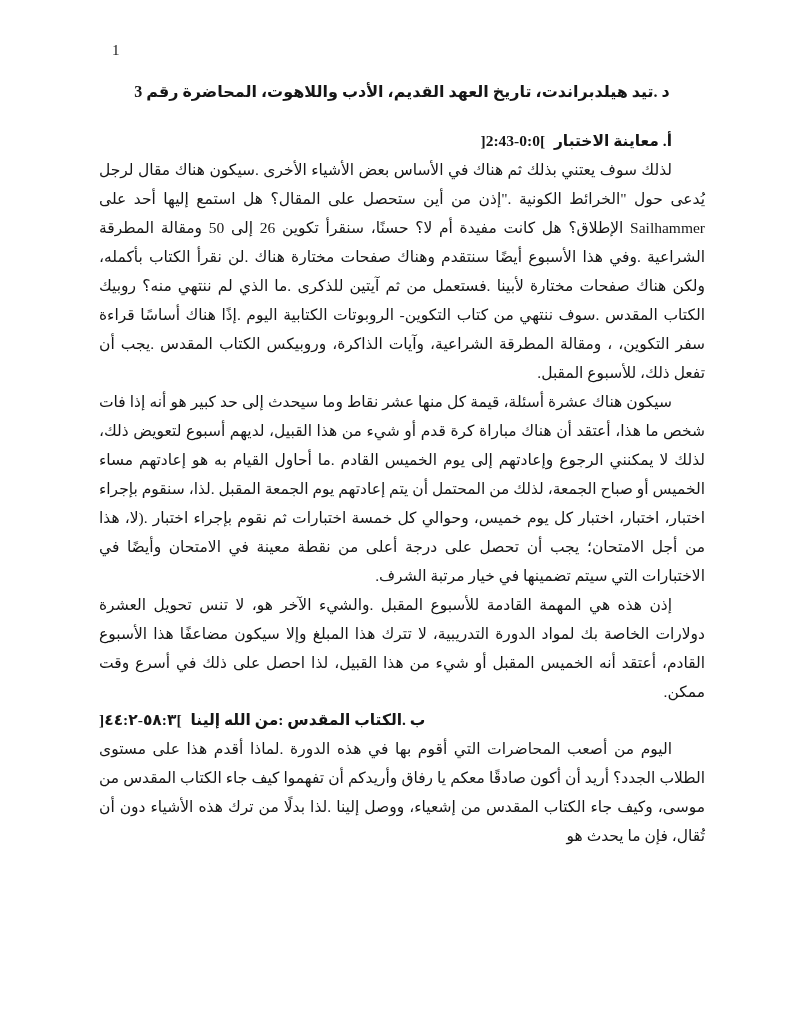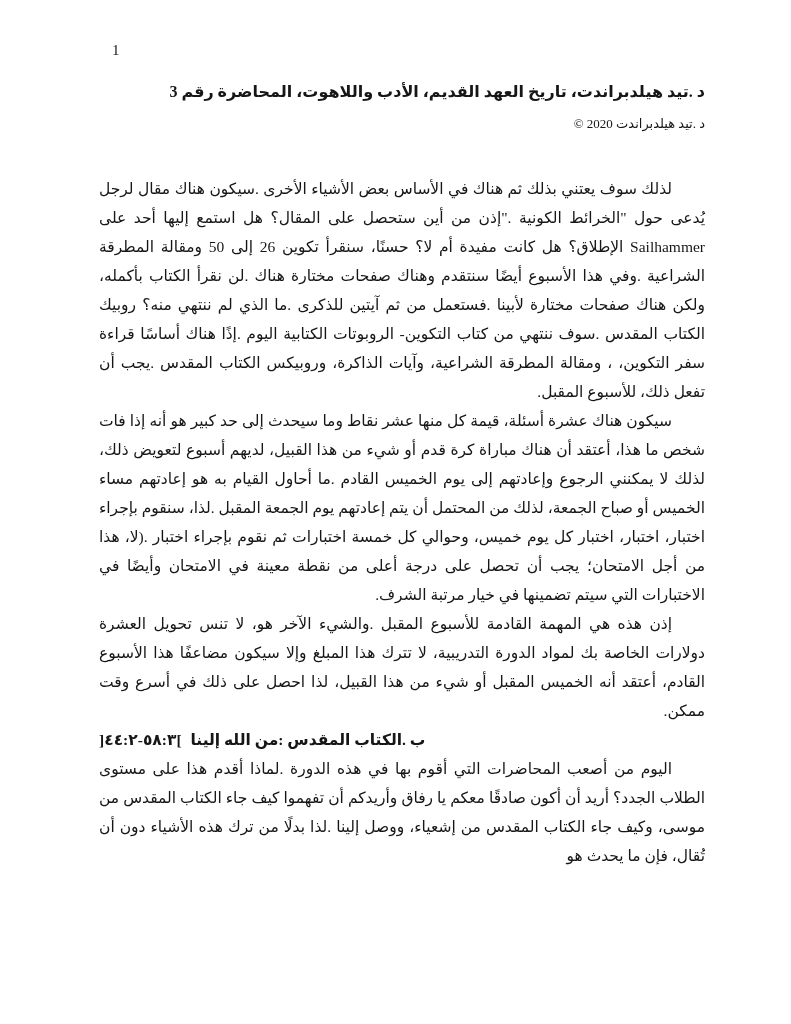--- a/index.html
+++ b/index.html
@@ -24,21 +24,22 @@
   }
   .content {
     position: absolute;
     top: 80px; right: 86px;
     width: 606px;
     direction: rtl;
   }
   .doc-title {
     font-size: 16px;
     font-weight: bold;
-    margin: 0 0 10px 0;
+    text-align: center;
+    margin: 0 0 22px 0;
     line-height: 1.55;
   }
   .copyright {
     font-size: 13px;
     text-align: right;
     margin: 0 0 42px 0;
     line-height: 1.4;
   }
   p.body {
     font-size: 15.5px;
@@ -70,23 +71,26 @@
 <body>
 
 <div class="page">
 
   <div class="page-number">1</div>
 
   <div class="content">
 
     <h1 class="doc-title">د .تيد هيلدبراندت، تاريخ العهد القديم، الأدب واللاهوت، المحاضرة رقم 3</h1>
 
-    <div class="copyright">د .تيد هيلدبراندت 2020 ©</div>
 
 
+    <p class="heading-line">
+      <span>أ. معاينة الاختبار</span>
+      <span class="timecode" dir="ltr">]2:43-0:0[</span>
+    </p>
 
 
     <p class="body">لذلك سوف يعتني بذلك ثم هناك في الأساس بعض الأشياء الأخرى .سيكون هناك مقال لرجل يُدعى حول "الخرائط الكونية ."إذن من أين ستحصل على المقال؟ هل استمع إليها أحد على Sailhammer الإطلاق؟ هل كانت مفيدة أم لا؟ حسنًا، سنقرأ تكوين 26 إلى 50 ومقالة المطرقة الشراعية .وفي هذا الأسبوع أيضًا سنتقدم وهناك صفحات مختارة هناك .لن نقرأ الكتاب بأكمله، ولكن هناك صفحات مختارة لأبينا .فستعمل من ثم آيتين للذكرى .ما الذي لم ننتهي منه؟ روبيك الكتاب المقدس .سوف ننتهي من كتاب التكوين- الروبوتات الكتابية اليوم .إذًا هناك أساسًا قراءة سفر التكوين، ، ومقالة المطرقة الشراعية، وآيات الذاكرة، وروبيكس الكتاب المقدس .يجب أن تفعل ذلك، للأسبوع المقبل.</p>
 
     <p class="body">سيكون هناك عشرة أسئلة، قيمة كل منها عشر نقاط وما سيحدث إلى حد كبير هو أنه إذا فات شخص ما هذا، أعتقد أن هناك مباراة كرة قدم أو شيء من هذا القبيل، لديهم أسبوع لتعويض ذلك، لذلك لا يمكنني الرجوع وإعادتهم إلى يوم الخميس القادم .ما أحاول القيام به هو إعادتهم مساء الخميس أو صباح الجمعة، لذلك من المحتمل أن يتم إعادتهم يوم الجمعة المقبل .لذا، سنقوم بإجراء اختبار، اختبار، اختبار كل يوم خميس، وحوالي كل خمسة اختبارات ثم نقوم بإجراء اختبار .(لا، هذا من أجل الامتحان؛ يجب أن تحصل على درجة أعلى من نقطة معينة في الامتحان وأيضًا في الاختبارات التي سيتم تضمينها في خيار مرتبة الشرف.</p>
 
     <p class="body">إذن هذه هي المهمة القادمة للأسبوع المقبل .والشيء الآخر هو، لا تنس تحويل العشرة دولارات الخاصة بك لمواد الدورة التدريبية، لا تترك هذا المبلغ وإلا سيكون مضاعفًا هذا الأسبوع القادم، أعتقد أنه الخميس المقبل أو شيء من هذا القبيل، لذا احصل على ذلك في أسرع وقت ممكن.</p>
 
     <p class="heading-line centered">
       <span>ب .الكتاب المقدس :من الله إلينا</span>

